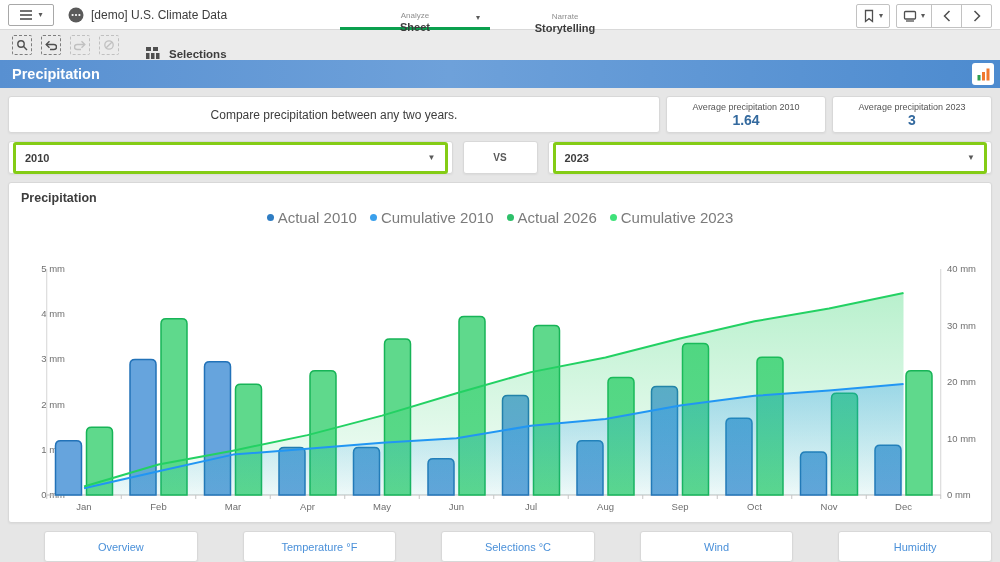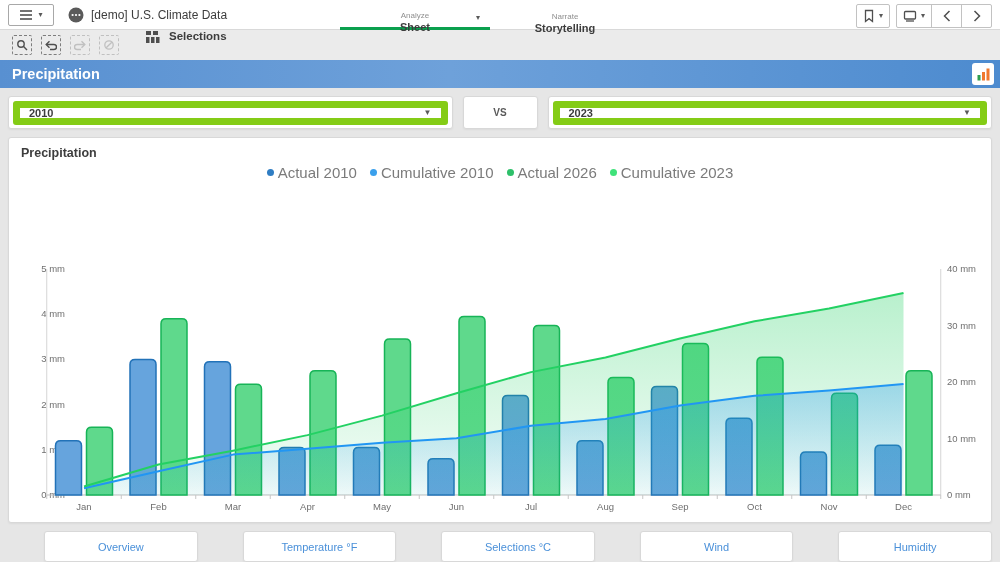--- a/index.html
+++ b/index.html
@@ -29,21 +29,21 @@
   .tb-btn + .tb-btn { border-left:1px solid #c2c2c2; }
 
   
   .selbar { height:30px; background:#ebebeb; display:flex; align-items:stretch; }
   .sel-tools { display:flex; align-items:center; gap:9px; padding:0 12px; }
   .sel-icon { width:20px; height:20px; border:1px dashed #7d7d7d; border-radius:2px;
     display:flex; align-items:center; justify-content:center; color:#4f4f4f; cursor:pointer; }
   .sel-icon.disabled { border-color:#c0c0c0; color:#c0c0c0; cursor:default; }
   .sel-msg { flex:1; background:#e1e1e1; display:flex; align-items:center;
     padding-left:12px; font-size:12px; color:#8c8c8c; }
-  .sel-right { display:flex; align-items:flex-start; gap:8px; padding:0 14px; cursor:pointer; }
+  .sel-right { display:flex; align-items:flex-end; gap:8px; padding:0 14px; cursor:pointer; }
   .sel-right-label { font-size:11.5px; font-weight:700; color:#3d3d3d; }
 
   
   .sheet-header { height:28px; background:linear-gradient(90deg,#5890d1 0%,#6ea1da 45%,#4d8bcf 100%);
     display:flex; align-items:center; justify-content:space-between; padding:0 6px 0 12px; }
   .sheet-title { color:#fff; font-size:14.5px; font-weight:700; }
   .sheet-chart-icon { width:22px; height:22px; background:#fff; border-radius:3px;
     display:flex; align-items:center; justify-content:center; cursor:pointer; }
 
   
@@ -54,21 +54,21 @@
   .row1 { display:flex; gap:6px; height:37px; }
   .compare-card { flex:1; display:flex; align-items:center; justify-content:center;
     font-size:12px; color:#3d3d3d; }
   .kpi { width:160px; display:flex; flex-direction:column; align-items:center;
     justify-content:center; cursor:pointer; }
   .kpi-label { font-size:9px; color:#545454; line-height:12px; }
   .kpi-value { font-size:14px; font-weight:700; color:#33699e; line-height:15px; }
 
   .row2 { display:flex; gap:10px; height:33px; }
   .dd-card { flex:1; display:flex; align-items:center; padding:4px; }
-  .dropdown { flex:1; height:24px; border:7px solid #84cc16; border-radius:3px;
+  .dropdown { flex:1; height:32px; border:3px solid #84cc16; border-radius:3px;
     display:flex; align-items:center; justify-content:space-between; padding:0 9px;
     cursor:pointer; background:#fff; }
   .dd-value { font-size:11px; font-weight:700; color:#3d3d3d; }
   .vs-card { width:75px; display:flex; align-items:center; justify-content:center;
     font-size:10px; font-weight:700; color:#595959; }
 
   .chart-card { flex:1; display:flex; flex-direction:column; overflow:hidden; }
   .chart-title { font-size:12.5px; font-weight:700; color:#3d3d3d; padding:8px 12px 0 12px; }
   .legend { display:flex; justify-content:center; align-items:center; gap:13px; height:24px; }
   .legend-item { display:flex; align-items:center; gap:4px; }
@@ -194,20 +194,31 @@
     <svg width="15" height="15" viewBox="0 0 15 15">
       <rect x="1.5" y="8" width="3" height="5.5" fill="#2e9e4f"></rect>
       <rect x="6" y="5" width="3" height="8.5" fill="#f0792e"></rect>
       <rect x="10.5" y="1.5" width="3" height="12" fill="#f0792e"></rect>
     </svg>
   </div>
 </div>
 
 <div class="content">
 
+  <div class="row1">
+    <div class="card compare-card">Compare precipitation between any two years.</div>
+    <div class="card kpi">
+      <span class="kpi-label">Average precipitation 2010</span>
+      <span class="kpi-value">1.64</span>
+    </div>
+    <div class="card kpi">
+      <span class="kpi-label">Average precipitation 2023</span>
+      <span class="kpi-value">3</span>
+    </div>
+  </div>
 
   <div class="row2">
     <div class="card dd-card">
       <div class="dropdown">
         <span class="dd-value">2010</span>
         <span class="caret">▼</span>
       </div>
     </div>
     <div class="card vs-card">VS</div>
     <div class="card dd-card">

